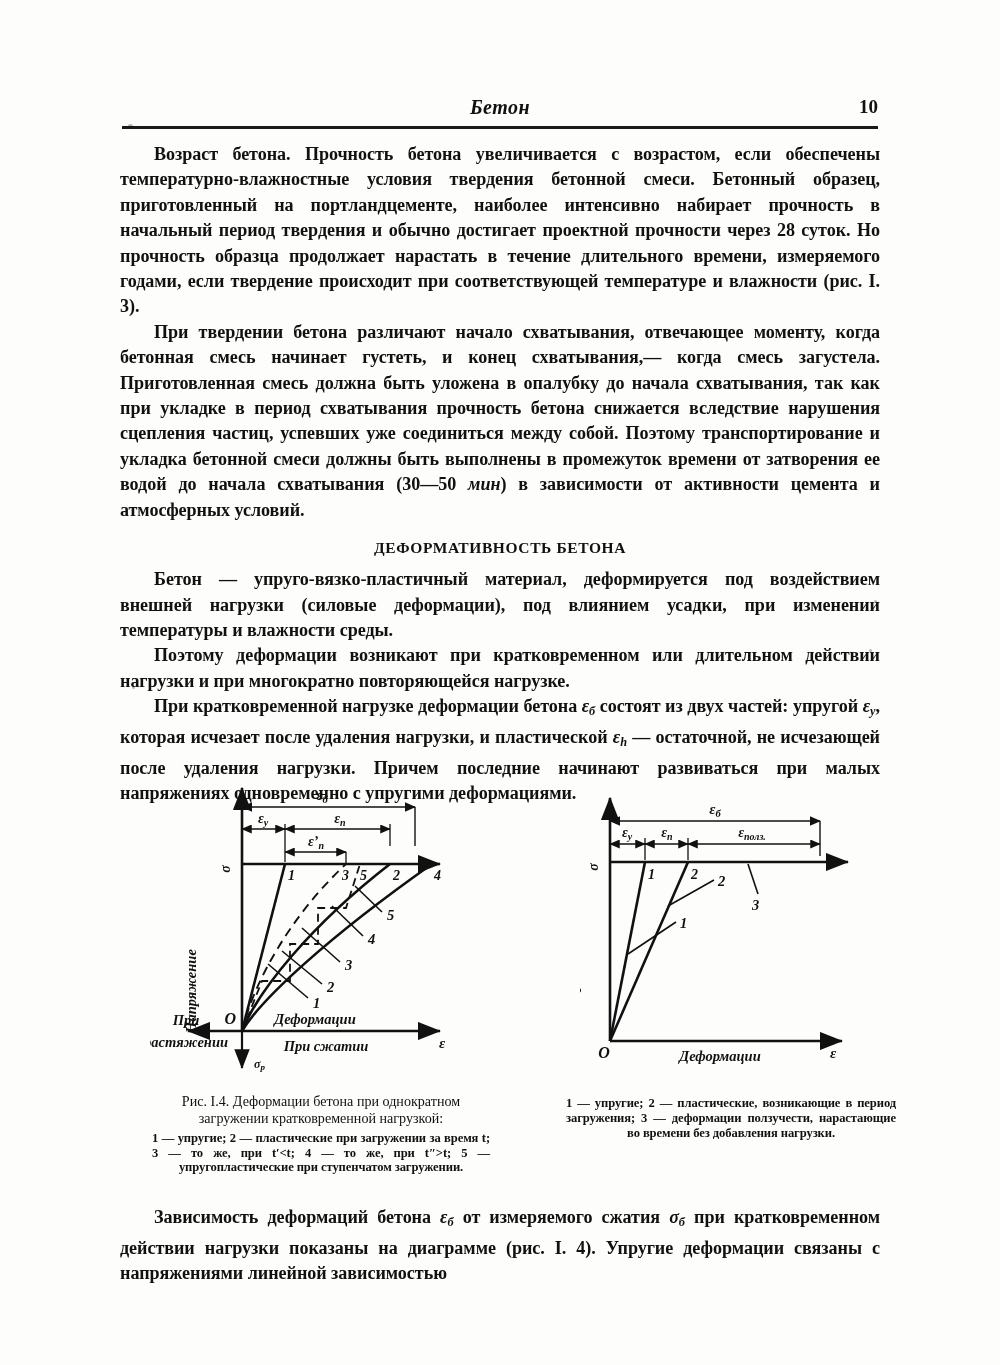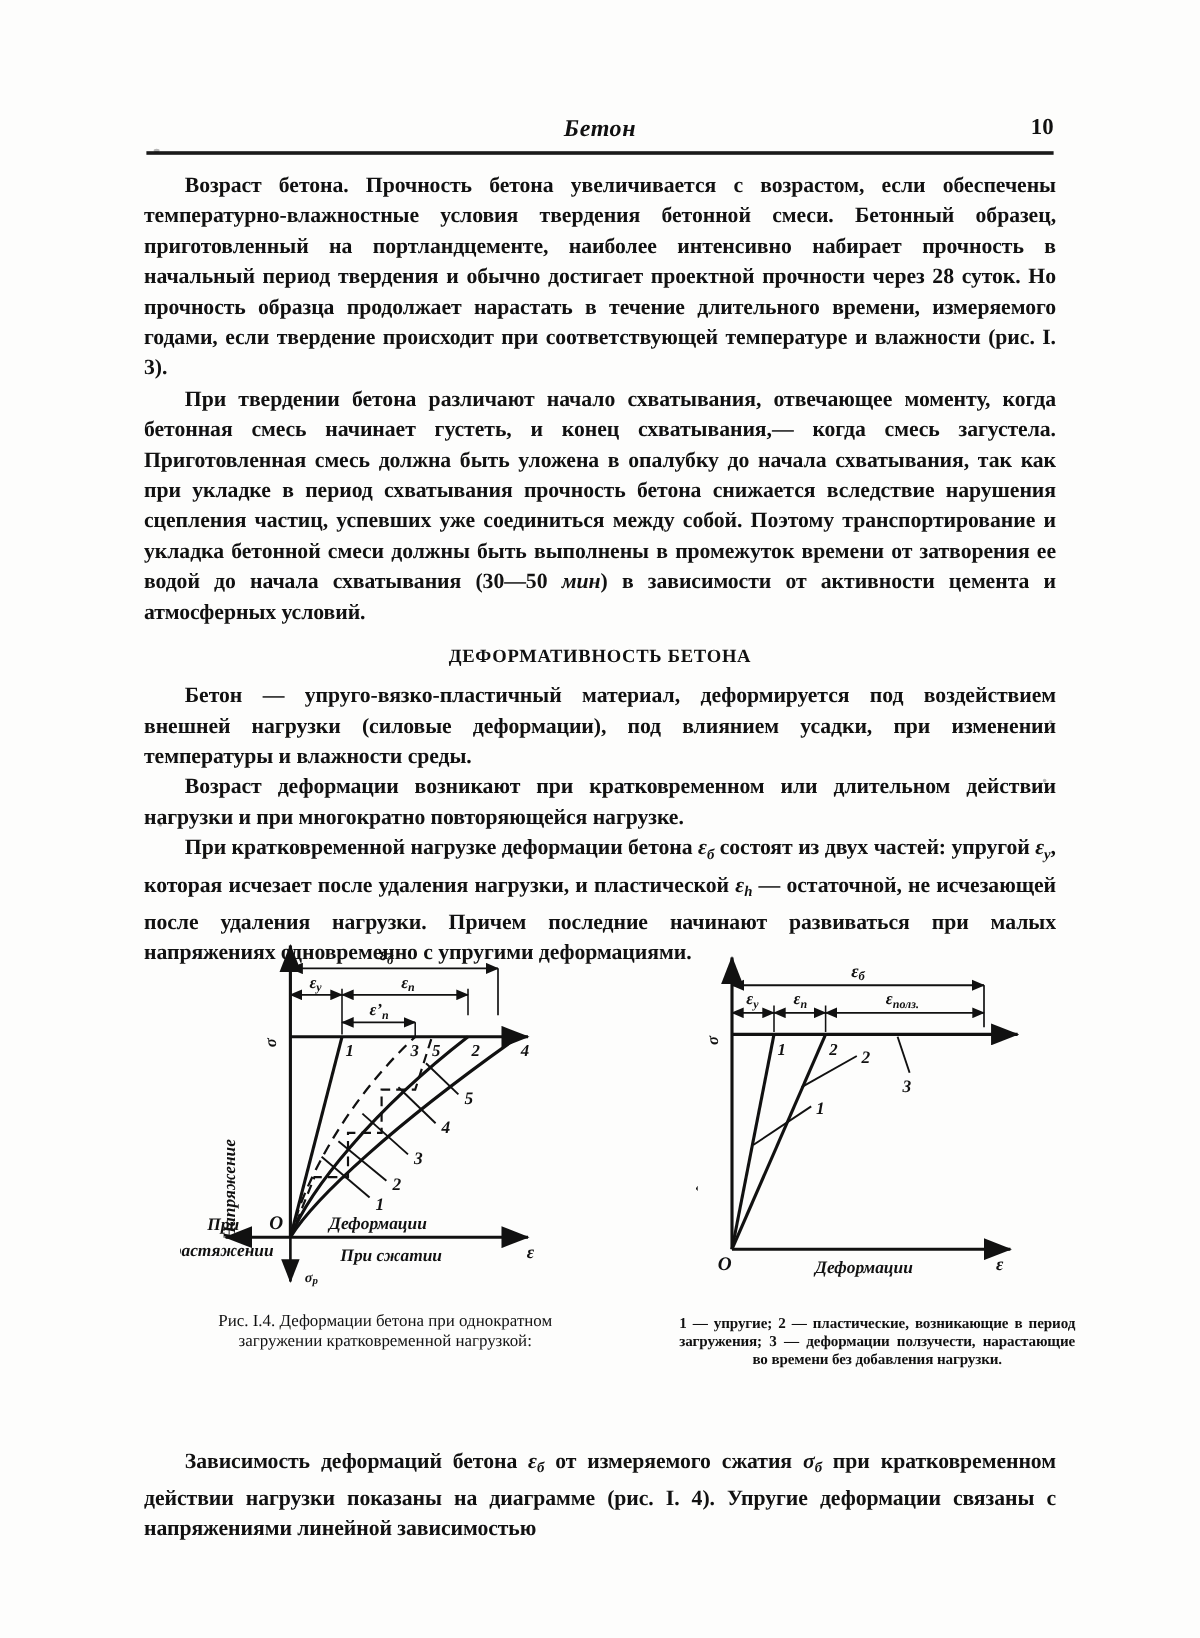--- a/index.html
+++ b/index.html
@@ -152,21 +152,21 @@
   <div class="body-col">
 
     <p class="para"><span class="lead">Возраст бетона.</span><span> Прочность бетона увеличивается с возрастом, если обеспечены температурно-влажностные условия твердения бетонной смеси. Бетонный образец, приготовленный на портландцементе, наиболее интенсивно набирает прочность в начальный период твердения и обычно достигает проектной прочности через 28 суток. Но прочность образца продолжает нарастать в течение длительного времени, измеряемого годами, если твердение происходит при соответствующей температуре и влажности (рис. I. 3).</span></p>
 
     <p class="para"><span>При твердении бетона различают начало схватывания, отвечающее моменту, когда бетонная смесь начинает густеть, и конец схватывания,— когда смесь загустела. Приготовленная смесь должна быть уложена в опалубку до начала схватывания, так как при укладке в период схватывания прочность бетона снижается вследствие нарушения сцепления частиц, успевших уже соединиться между собой. Поэтому транспортирование и укладка бетонной смеси должны быть выполнены в промежуток времени от затворения ее водой до начала схватывания (30—50 </span><span class="ital">мин</span><span>) в зависимости от активности цемента и атмосферных условий.</span></p>
 
     <h2 class="sect-head">ДЕФОРМАТИВНОСТЬ БЕТОНА</h2>
 
     <p class="para"><span>Бетон — упруго-вязко-пластичный материал, деформируется под воздействием внешней нагрузки (силовые деформации), под влиянием усадки, при изменении температуры и влажности среды.</span></p>
 
-    <p class="para"><span class="lead">Возраст деформации</span><span> возникают при кратковременном или длительном действии нагрузки и при многократно повторяющейся нагрузке.</span></p>
+    <p class="para"><span class="lead">Поэтому деформации</span><span> возникают при кратковременном или длительном действии нагрузки и при многократно повторяющейся нагрузке.</span></p>
 
     <p class="para"><span>При кратковременной нагрузке деформации бетона </span><span class="ital">ε</span><sub class="vs">б</sub><span> состоят из двух частей: упругой </span><span class="ital">ε</span><sub class="vs">у</sub><span>, которая исчезает после удаления нагрузки, и пластической </span><span class="ital">ε</span><sub class="vs">h</sub><span> — остаточной, не исчезающей после удаления нагрузки. Причем последние начинают развиваться при малых напряжениях одновременно с упругими деформациями.</span></p>
   </div>
 
   <div class="figures">
 
     <div class="fig" id="fig-left">
       <svg width="360" height="310" viewBox="0 0 360 310">
         <defs>
           <marker id="ar" markerWidth="9" markerHeight="7" refX="8.5" refY="3.5" orient="auto">
@@ -300,20 +300,21 @@
         </g>
         <text x="100" y="152" font-family="'Liberation Serif',serif" font-size="14.5" font-style="italic" font-weight="bold" fill="#111">1</text>
         <text x="138" y="110" font-family="'Liberation Serif',serif" font-size="14.5" font-style="italic" font-weight="bold" fill="#111">2</text>
         <text x="172" y="134" font-family="'Liberation Serif',serif" font-size="14.5" font-style="italic" font-weight="bold" fill="#111">3</text>
       </svg>
     </div>
   </div>
 
   <div class="caption" id="cap-left">
     <div class="cap-main">Рис. I.4. Деформации бетона при однократном загружении кратковременной нагрузкой:</div>
+    <div class="cap-key">1 — упругие; 2 — пластические при загружении за время t; 3 — то же, при t′&lt;t; 4 — то же, при t″&gt;t; 5 — упругопластические при ступенчатом загружении.</div>
   </div>
 
   <div class="caption" id="cap-right">
     <div class="cap-key">1 — упругие; 2 — пластические, возникающие в период загружения; 3 — деформации ползучести, нарастающие во времени без добавления нагрузки.</div>
   </div>
 
   <div class="bottom-col">
     <p class="para"><span>Зависимость деформаций бетона </span><span class="ital">ε</span><sub class="vs">б</sub><span> от измеряемого сжатия </span><span class="ital">σ</span><sub class="vs">б</sub><span> при кратковременном действии нагрузки показаны на диаграмме (рис. I. 4). Упругие деформации связаны с напряжениями линейной зависимостью</span></p>
   </div>
 

